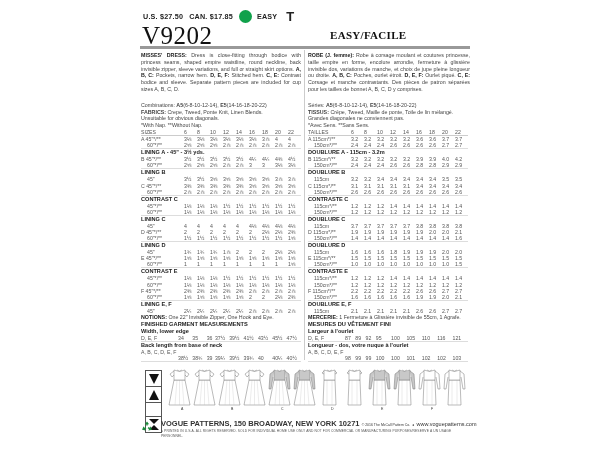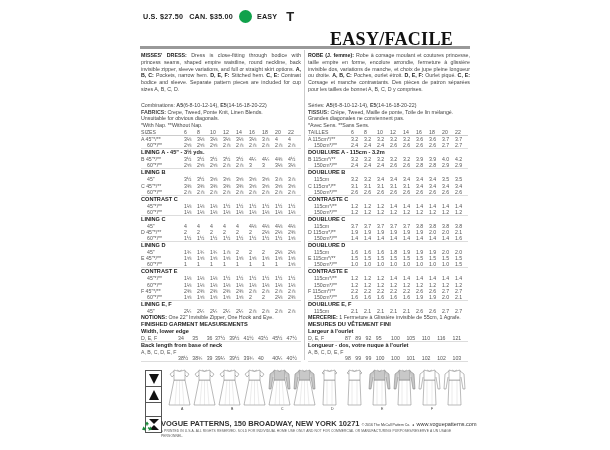--- a/index.html
+++ b/index.html
@@ -3,21 +3,21 @@
 <meta charset="utf-8">
 <style>
   html, body { margin:0; padding:0; background:#fff; }
   body { width:610px; height:450px; position:relative; overflow:hidden; font-family:"Liberation Sans", sans-serif; color:#333; }
   .page { position:absolute; left:140px; top:0; width:330px; height:450px; }
   .price-row { position:absolute; left:3px; top:9px; font-family:"Liberation Sans", sans-serif; font-weight:bold; font-size:7.2px; letter-spacing:0.2px; color:#222; display:flex; align-items:center; }
   .price-row span { margin-right:6px; }
   .green-dot { width:13px; height:13px; border-radius:50%; background:#10a14b; display:inline-block; margin-right:5px; }
   .tee { font-size:13px; font-weight:bold; margin-left:3px; }
   .pnum { position:absolute; left:2px; top:22px; font-family:"Liberation Serif", serif; font-size:25px; color:#111; letter-spacing:0.5px; }
-  .easy { position:absolute; left:190px; top:29px; font-family:"Liberation Serif", serif; font-size:18px; font-weight:bold; color:#111; letter-spacing:0.3px; }
+  .easy { position:absolute; left:190px; top:29px; font-family:"Liberation Serif", serif; font-size:11px; font-weight:bold; color:#111; letter-spacing:0.3px; }
   .rule { position:absolute; left:0; top:46px; width:330px; height:3px; background:#999; }
   .col { position:absolute; top:52px; font-size:5.3px; line-height:6.8px; color:#444; }
   .col.en { left:1px; width:160px; }
   .col.fr { left:168px; width:162px; }
   .vsep { position:absolute; left:164px; top:50px; width:1px; height:310px; background:#ccc; }
   .desc b { color:#222; }
   .desc { margin-bottom:9px; text-align:justify; }
   .line { white-space:nowrap; }
   table.yd { border-collapse:collapse; width:160px; font-size:5.2px; line-height:6.1px; color:#555; }
   table.yd td { padding:0; text-align:left; white-space:nowrap; }
@@ -44,25 +44,26 @@
   .footer1 .url { font-size:5.5px; font-weight:normal; }
   .footer2 { position:absolute; left:161px; top:429px; font-size:3.3px; color:#555; line-height:5.2px; width:310px; letter-spacing:0.1px; }
   .recycle { position:absolute; left:140px; top:420px; width:14px; height:14px; }
 </style>
 </head>
 <body>
 
 <div class="page">
   <div class="price-row">
     <span>U.S. $27.50</span>
-    <span>CAN. $35.00</span>
+    <span>CAN. $17.85</span>
     <i class="green-dot"></i>
     <span>EASY</span>
     <span class="tee">T</span>
   </div>
+  <div class="pnum">V9202</div>
   <div class="easy">EASY/FACILE</div>
   <div class="rule"></div>
   <div class="vsep"></div>
 
   <div class="col en" id="col-en">
       <div class="desc"><b>MISSES' DRESS:</b> <span>Dress is close-fitting through bodice with princess seams, shaped empire waistline, round neckline, back invisible zipper, sleeve variations, and full or straight skirt options.</span> <b>A, B, C:</b> <span>Pockets, narrow hem.</span> <b>D, E, F:</b> <span>Stitched hem.</span> <b>C, E:</b> <span>Contrast bodice and sleeve. Separate pattern pieces are included for cup sizes A, B, C, D.</span></div>
       <div class="line"><span>Combinations:</span> <b>A5</b><span>(6-8-10-12-14),</span> <b>E5</b><span>(14-16-18-20-22)</span></div>
       <div class="line"><b>FABRICS:</b> <span>Crepe, Tweed, Ponte Knit, Linen Blends.</span></div>
       <div class="line">Unsuitable for obvious diagonals.</div>
       <div class="line">*With Nap. **Without Nap.</div>

